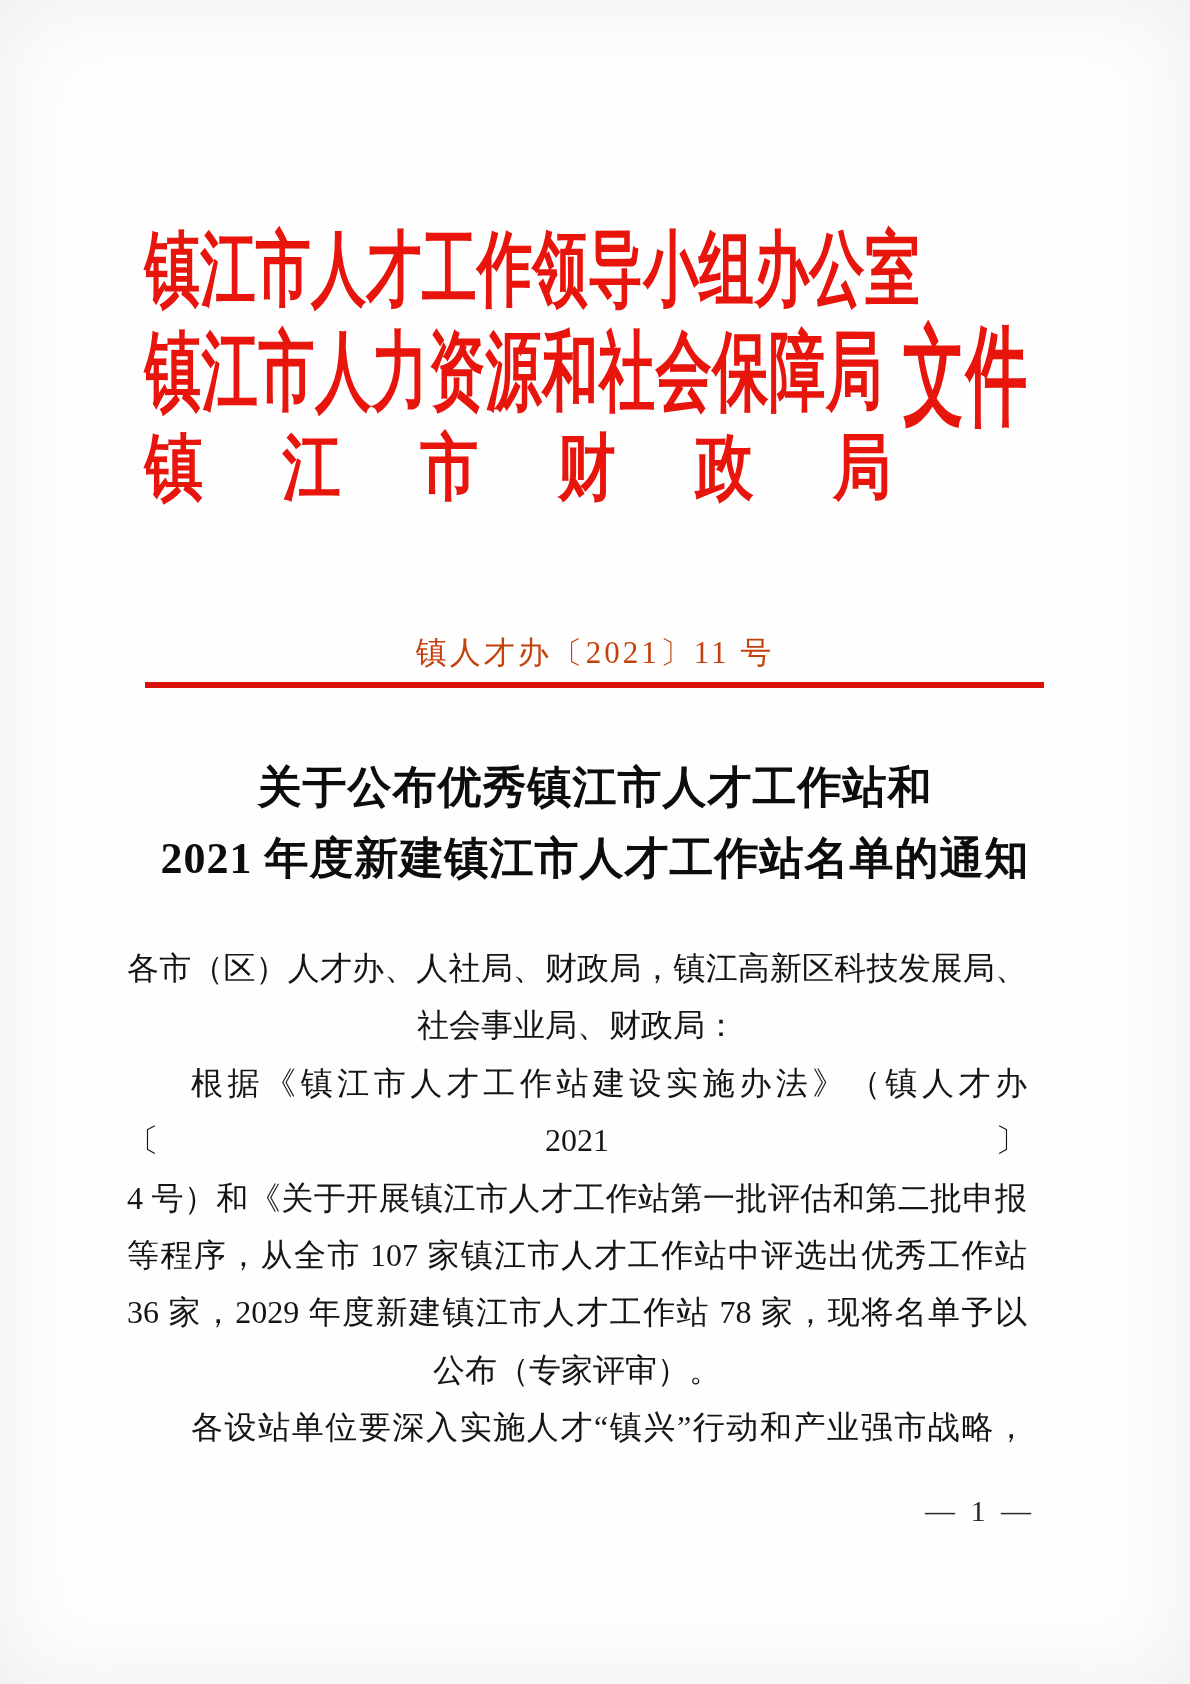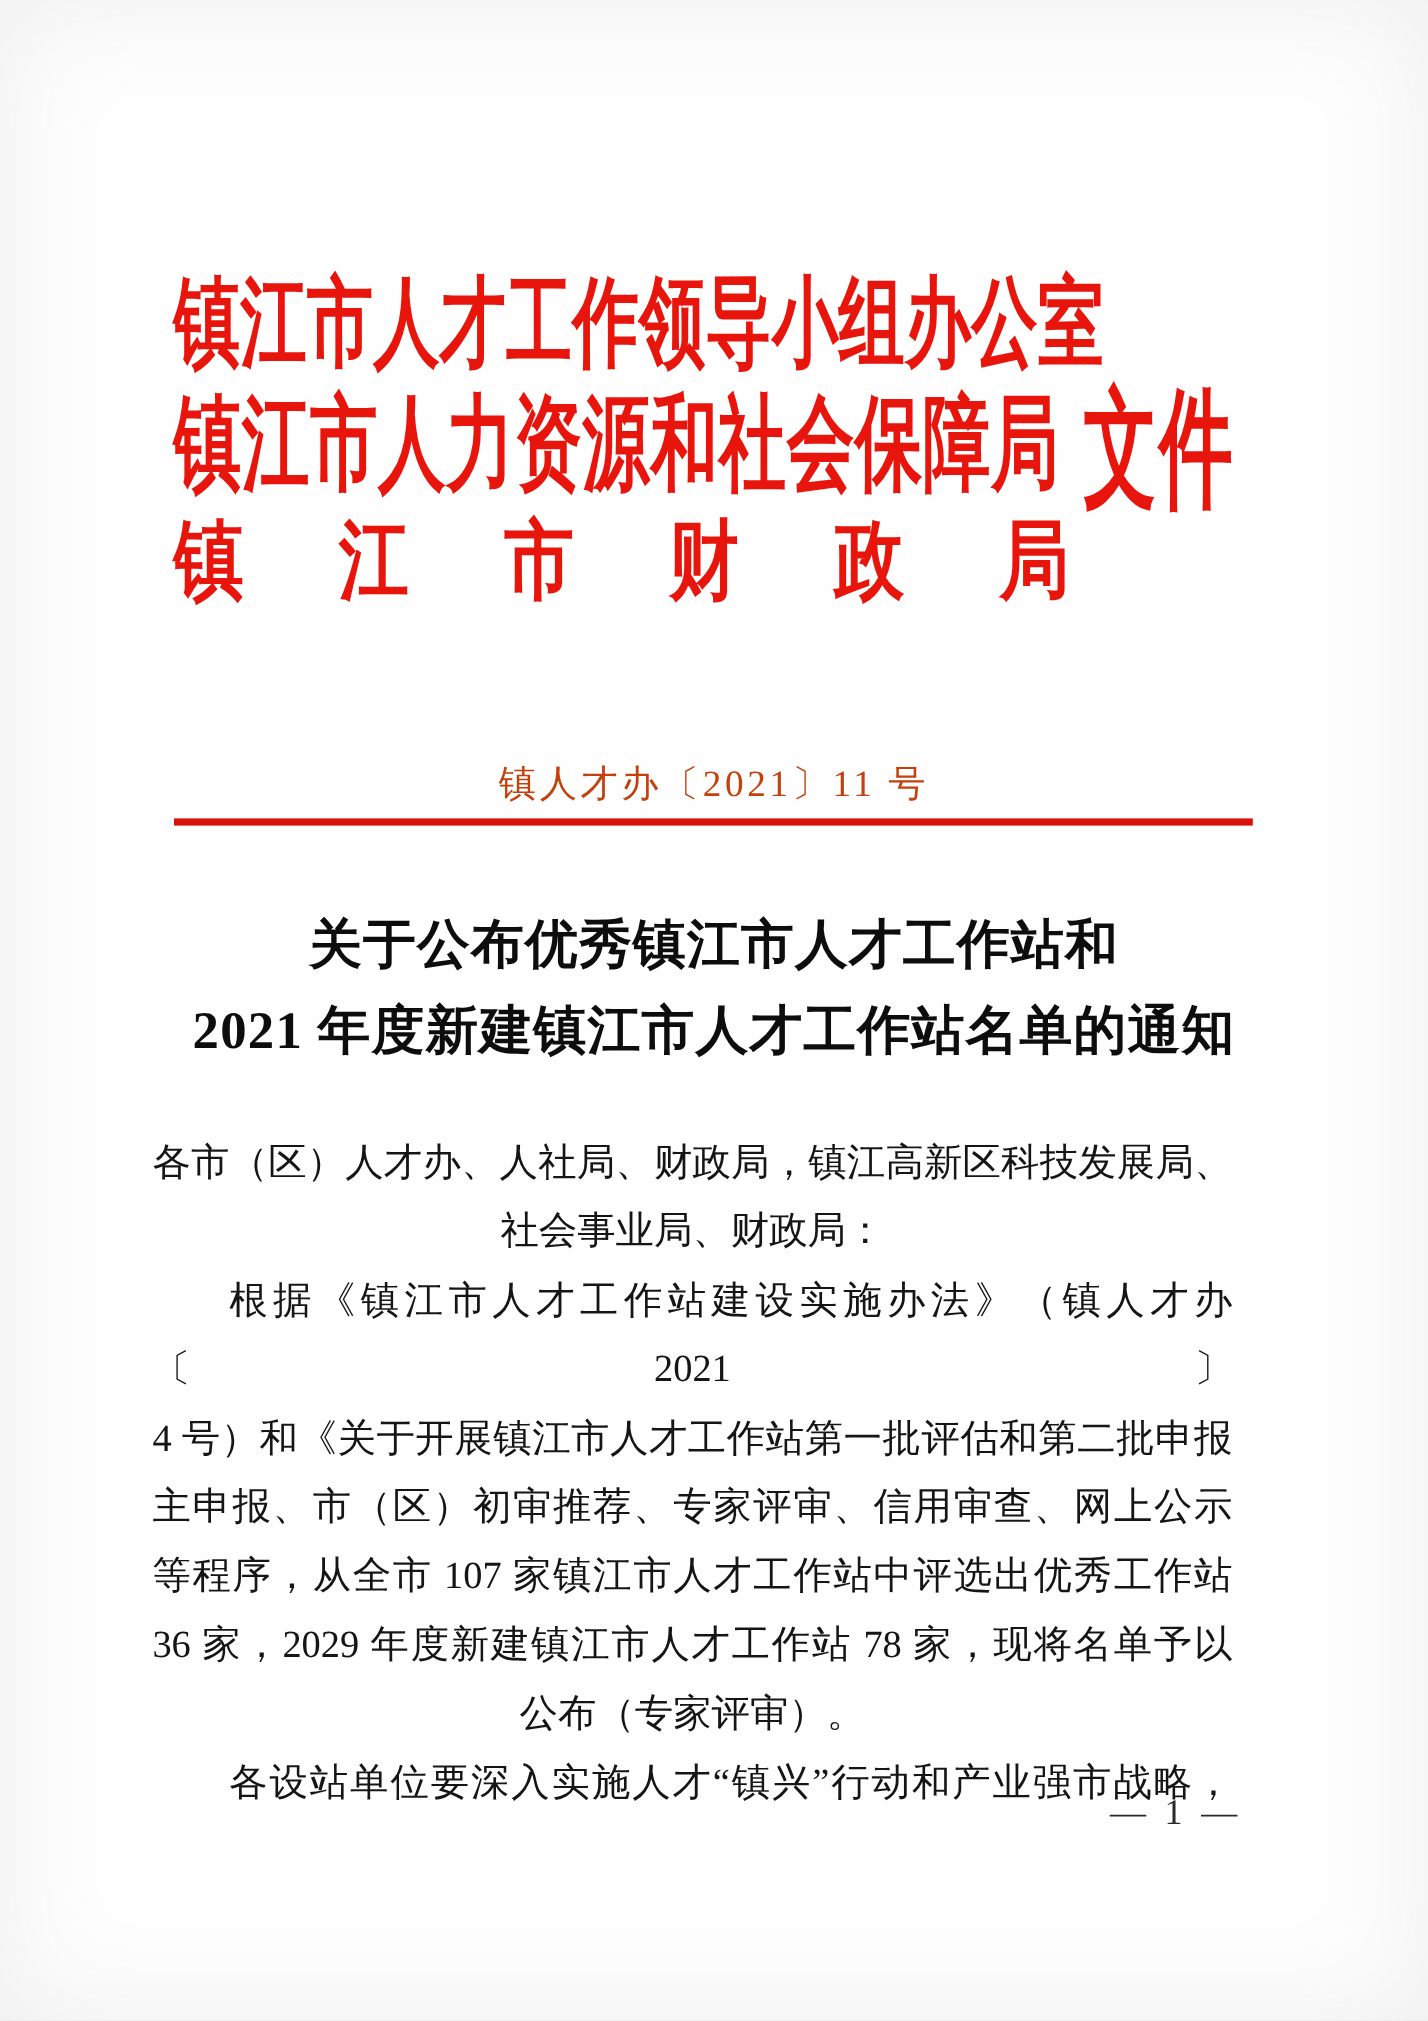--- a/index.html
+++ b/index.html
@@ -78,21 +78,20 @@
   <div class="title">
     <div>关于公布优秀镇江市人才工作站和</div>
     <div>2021 年度新建镇江市人才工作站名单的通知</div>
   </div>
 
   <div class="body-block">
     <div class="bl jl">各市（区）人才办、人社局、财政局，镇江高新区科技发展局、</div>
     <div class="bl left">社会事业局、财政局：</div>
     <div class="bl jl indent">根据《镇江市人才工作站建设实施办法》（镇人才办〔2021〕</div>
     <div class="bl jl">4 号）和《关于开展镇江市人才工作站第一批评估和第二批申报</div>
-    <div class="bl jl">主申报、市（区）初审推荐、专家评审、信用审查、网上公示</div>
     <div class="bl jl">等程序，从全市 107 家镇江市人才工作站中评选出优秀工作站</div>
     <div class="bl jl">36 家，2029 年度新建镇江市人才工作站 78 家，现将名单予以</div>
     <div class="bl left">公布（专家评审）。</div>
     <div class="bl jl indent">各设站单位要深入实施人才“镇兴”行动和产业强市战略，</div>
   </div>
 
   <div class="page-number">— 1 —</div>
 
 </div>
 

